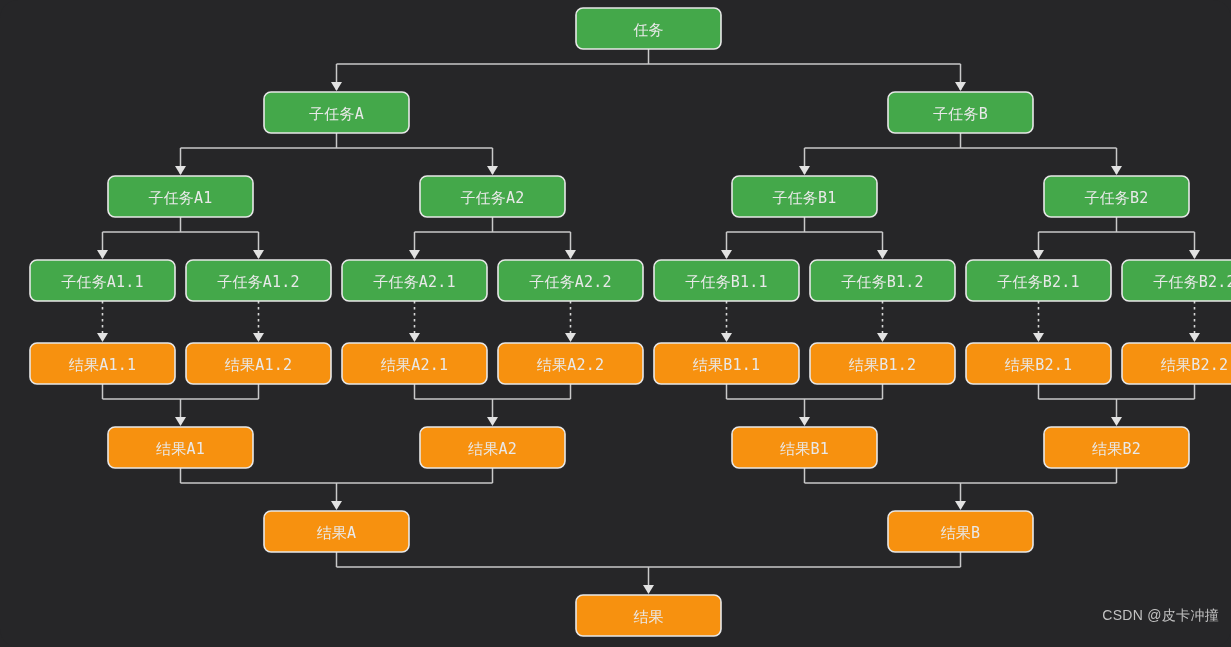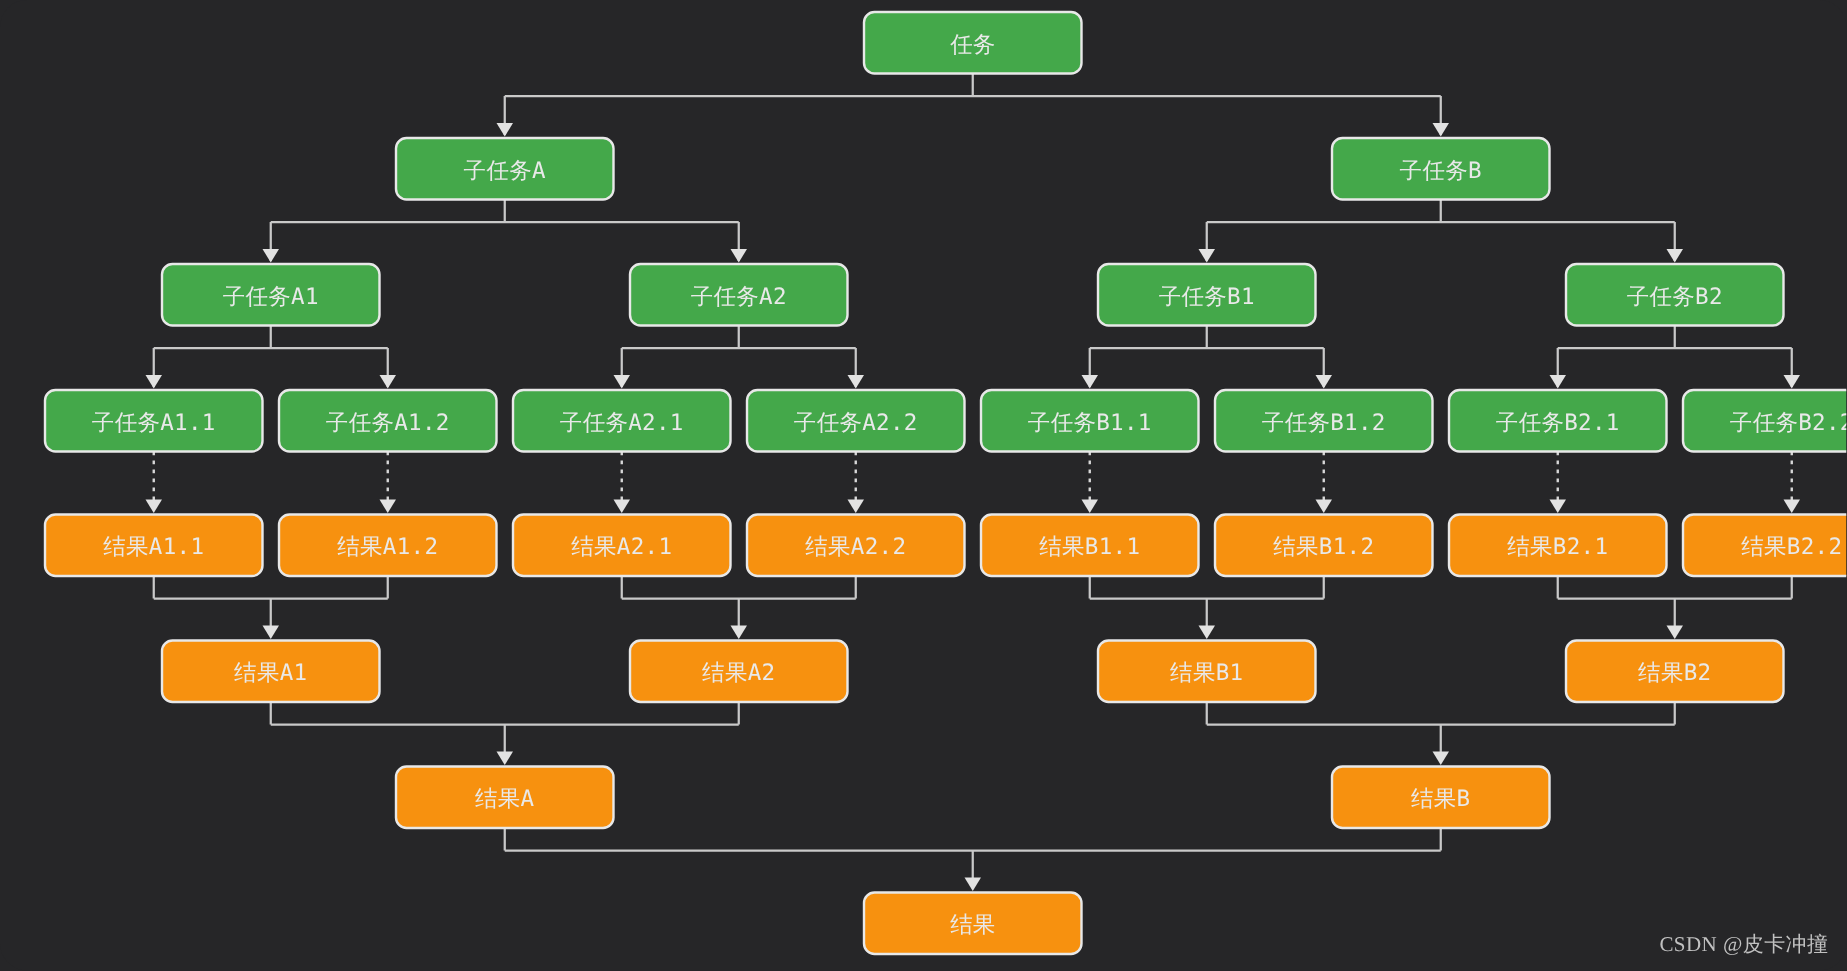--- a/index.html
+++ b/index.html
@@ -64,23 +64,23 @@
     stroke-width: 1.6;
     stroke-dasharray: 2.5 3.5;
   }
   .arrow-head {
     fill: #e2e2e2;
     stroke: none;
   }
   #watermark {
     position: absolute;
     right: 12px;
-    bottom: 8px;
+    bottom: 22px;
     color: #cfcfcf;
-    font-family: Liberation Serif, serif;
+    font-family: Liberation Sans, sans-serif;
     font-size: 14px;
     letter-spacing: 0.3px;
     opacity: 0.92;
     user-select: none;
   }
 </style>
 </head>
 <body>
 
 <div id="diagram-root">

